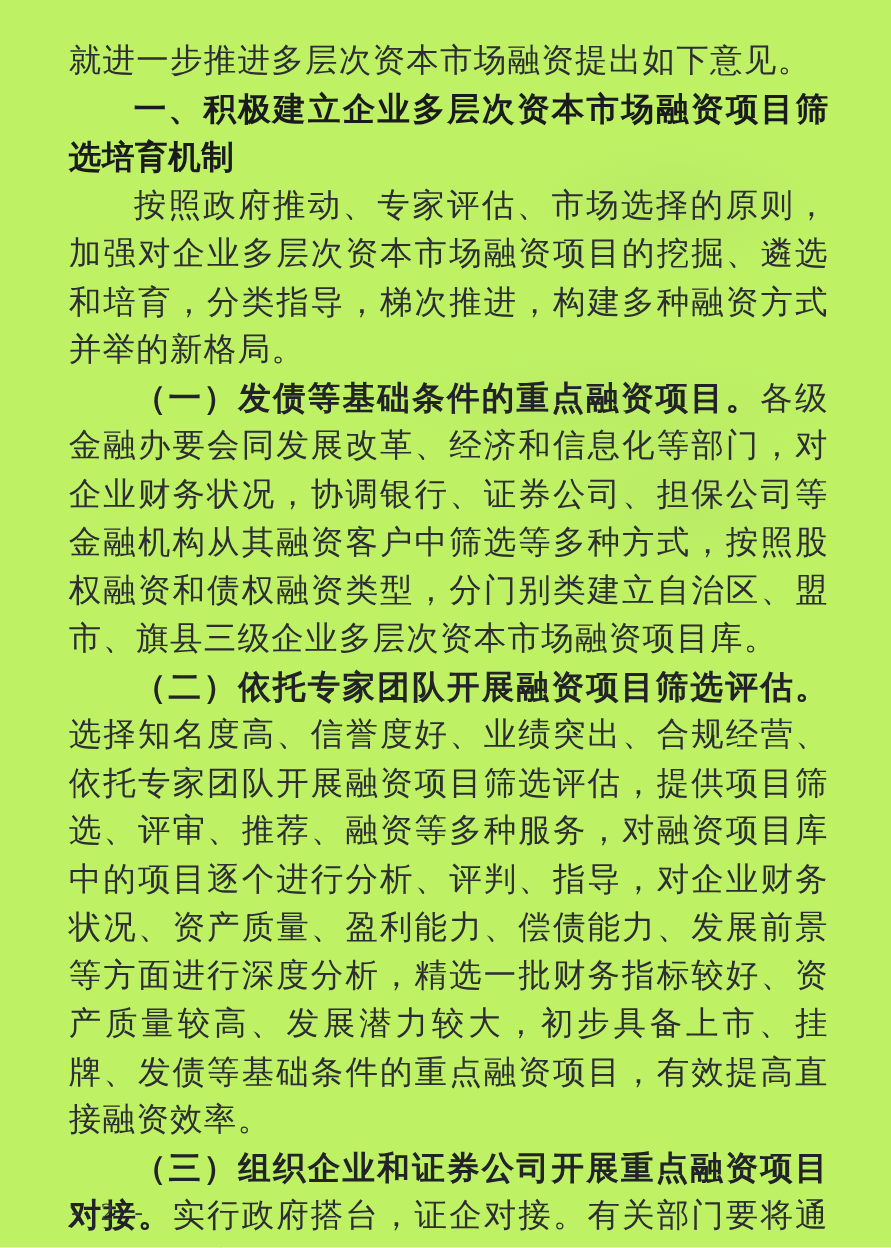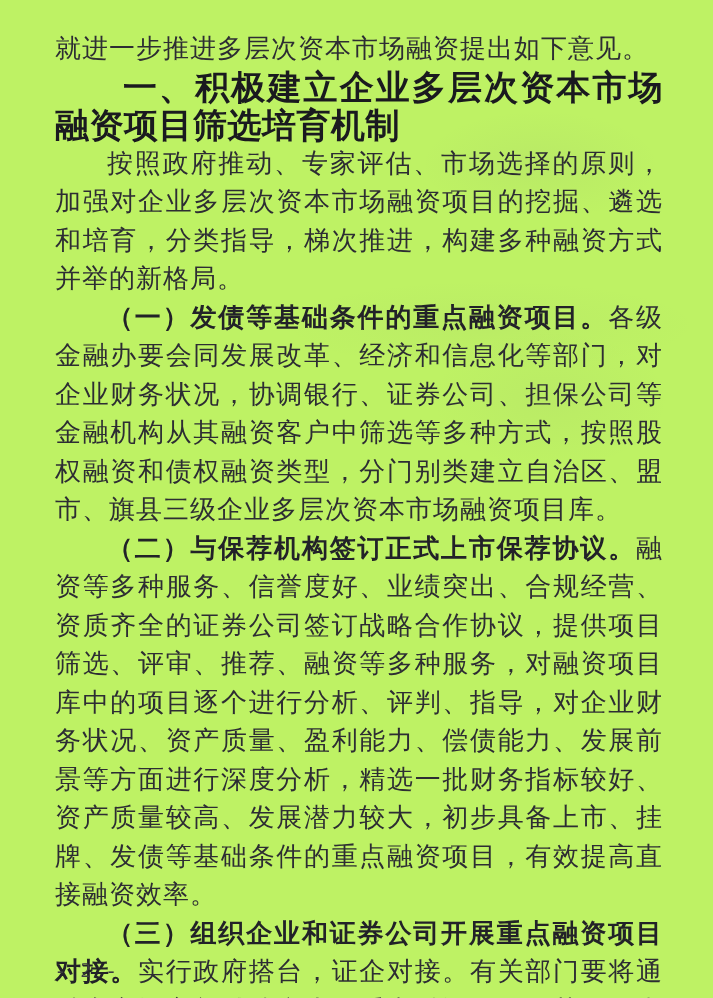--- a/index.html
+++ b/index.html
@@ -45,29 +45,28 @@
     letter-spacing: 1px;
   }
   .content p, .content h2 {
     margin: 0;
     padding: 0;
   }
   .cont-line {
     text-indent: 0;
   }
   .heading {
-    font-size: 34px;
+    font-size: 26px;
     font-weight: bold;
     color: #1a1a1f;
     text-indent: 2em;
     letter-spacing: 0.5px;
   }
   .para {
     text-indent: 2em;
-    font-family: Liberation Mono, monospace;
   }
   .para .lead {
     font-weight: bold;
     color: #222228;
   }
   .footer-page-num {
     position: absolute;
     left: 57px;
     bottom: 16px;
     font-size: 20px;
@@ -88,21 +87,21 @@
   <div class="content">
 
     <p class="cont-line">就进一步推进多层次资本市场融资提出如下意见。</p>
 
     <h2 class="heading">一、积极建立企业多层次资本市场融资项目筛选培育机制</h2>
 
     <p class="para"><span>按照政府推动、专家评估、市场选择的原则，加强对企业多层次资本市场融资项目的挖掘、遴选和培育，分类指导，梯次推进，构建多种融资方式并举的新格局。</span></p>
 
     <p class="para"><span class="lead">（一）发债等基础条件的重点融资项目。</span><span>各级金融办要会同发展改革、经济和信息化等部门，对企业财务状况，协调银行、证券公司、担保公司等金融机构从其融资客户中筛选等多种方式，按照股权融资和债权融资类型，分门别类建立自治区、盟市、旗县三级企业多层次资本市场融资项目库。</span></p>
 
-    <p class="para"><span class="lead">（二）与保荐机构签订正式上市保荐协议。</span><span>融资等多种服务、信誉度好、业绩突出、合规经营、资质齐全的证券公司签订战略合作协议，提供项目筛选、评审、推荐、融资等多种服务，对融资项目库中的项目逐个进行分析、评判、指导，对企业财务状况、资产质量、盈利能力、偿债能力、发展前景等方面进行深度分析，精选一批财务指标较好、资产质量较高、发展潜力较大，初步具备上市、挂牌、发债等基础条件的重点融资项目，有效提高直接融资效率。</span></p>
+    <p class="para"><span class="lead">（二）依托专家团队开展融资项目筛选评估。</span><span>选择知名度高、信誉度好、业绩突出、合规经营、依托专家团队开展融资项目筛选评估，提供项目筛选、评审、推荐、融资等多种服务，对融资项目库中的项目逐个进行分析、评判、指导，对企业财务状况、资产质量、盈利能力、偿债能力、发展前景等方面进行深度分析，精选一批财务指标较好、资产质量较高、发展潜力较大，初步具备上市、挂牌、发债等基础条件的重点融资项目，有效提高直接融资效率。</span></p>
 
     <p class="para"><span class="lead">（三）组织企业和证券公司开展重点融资项目对接。</span><span>实行政府搭台，证企对接。有关部门要将通过专家评审并精选产生的重点融资项目推荐给证券公司，促使企业和券商自主达成合作意向，签订委托协议，分别形成上市公司孵化名单（指注册地或实体企业在我区，与保荐机构签订正式上市保荐协议，拟</span></p>
 
   </div>
 
   <div class="footer-page-num">- 2 -</div>
 
 </div>
 
 </body></html>

